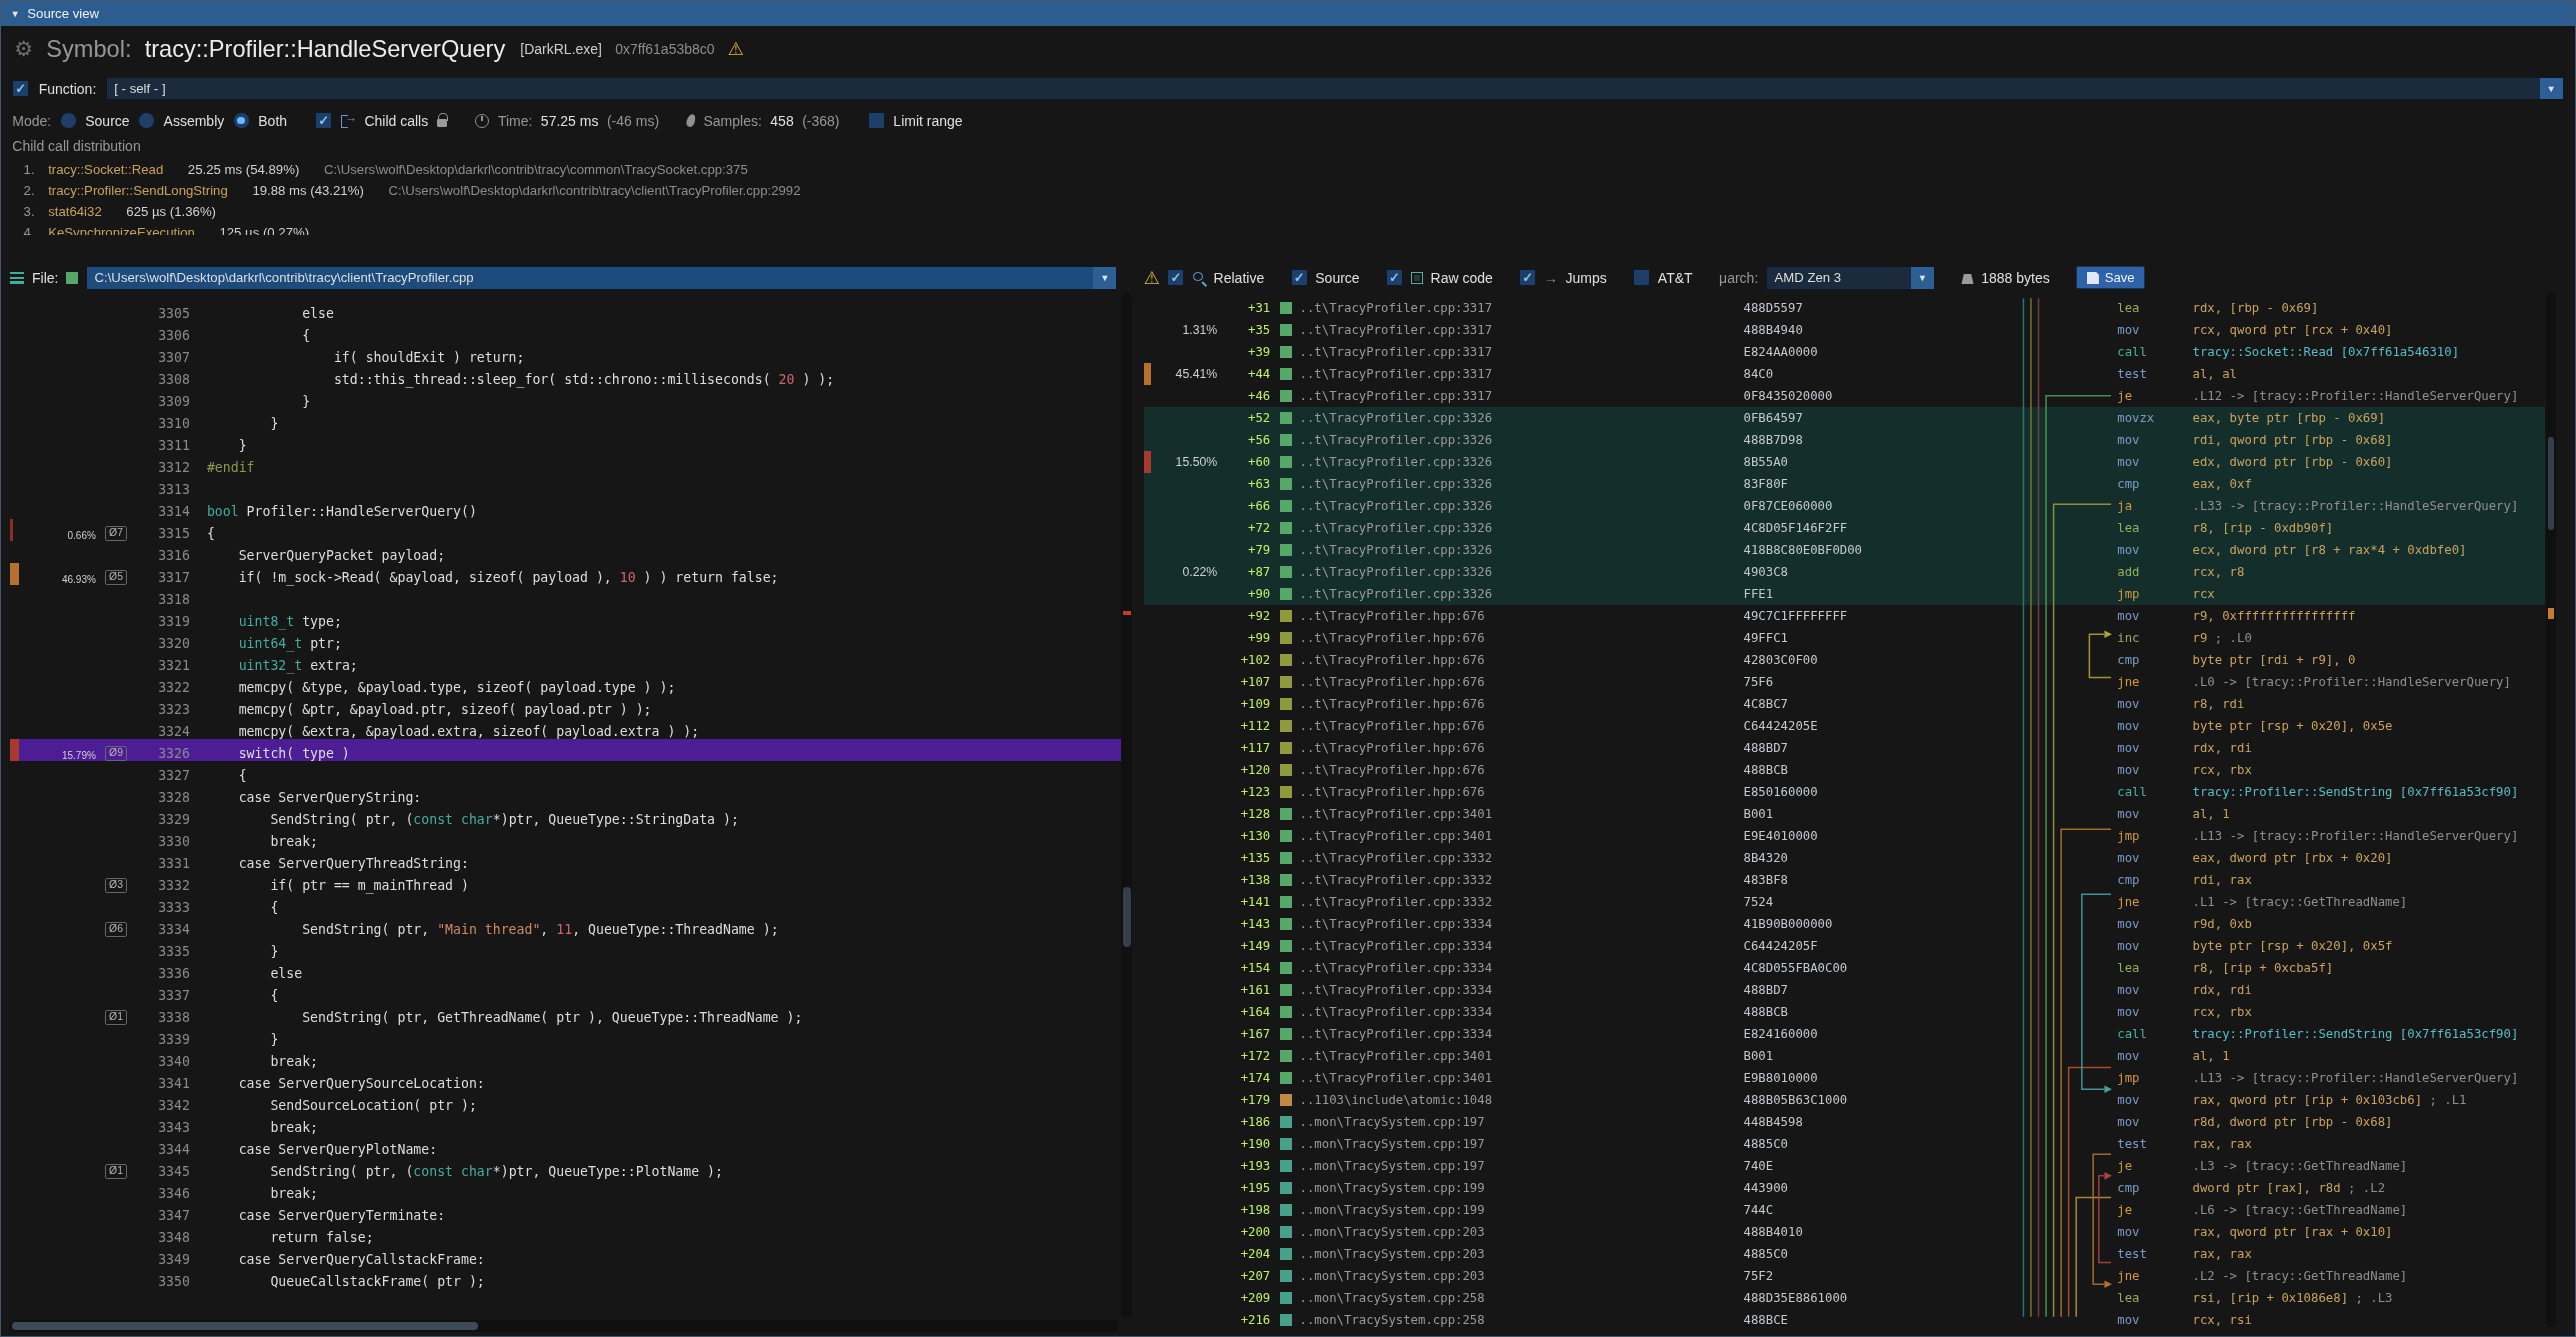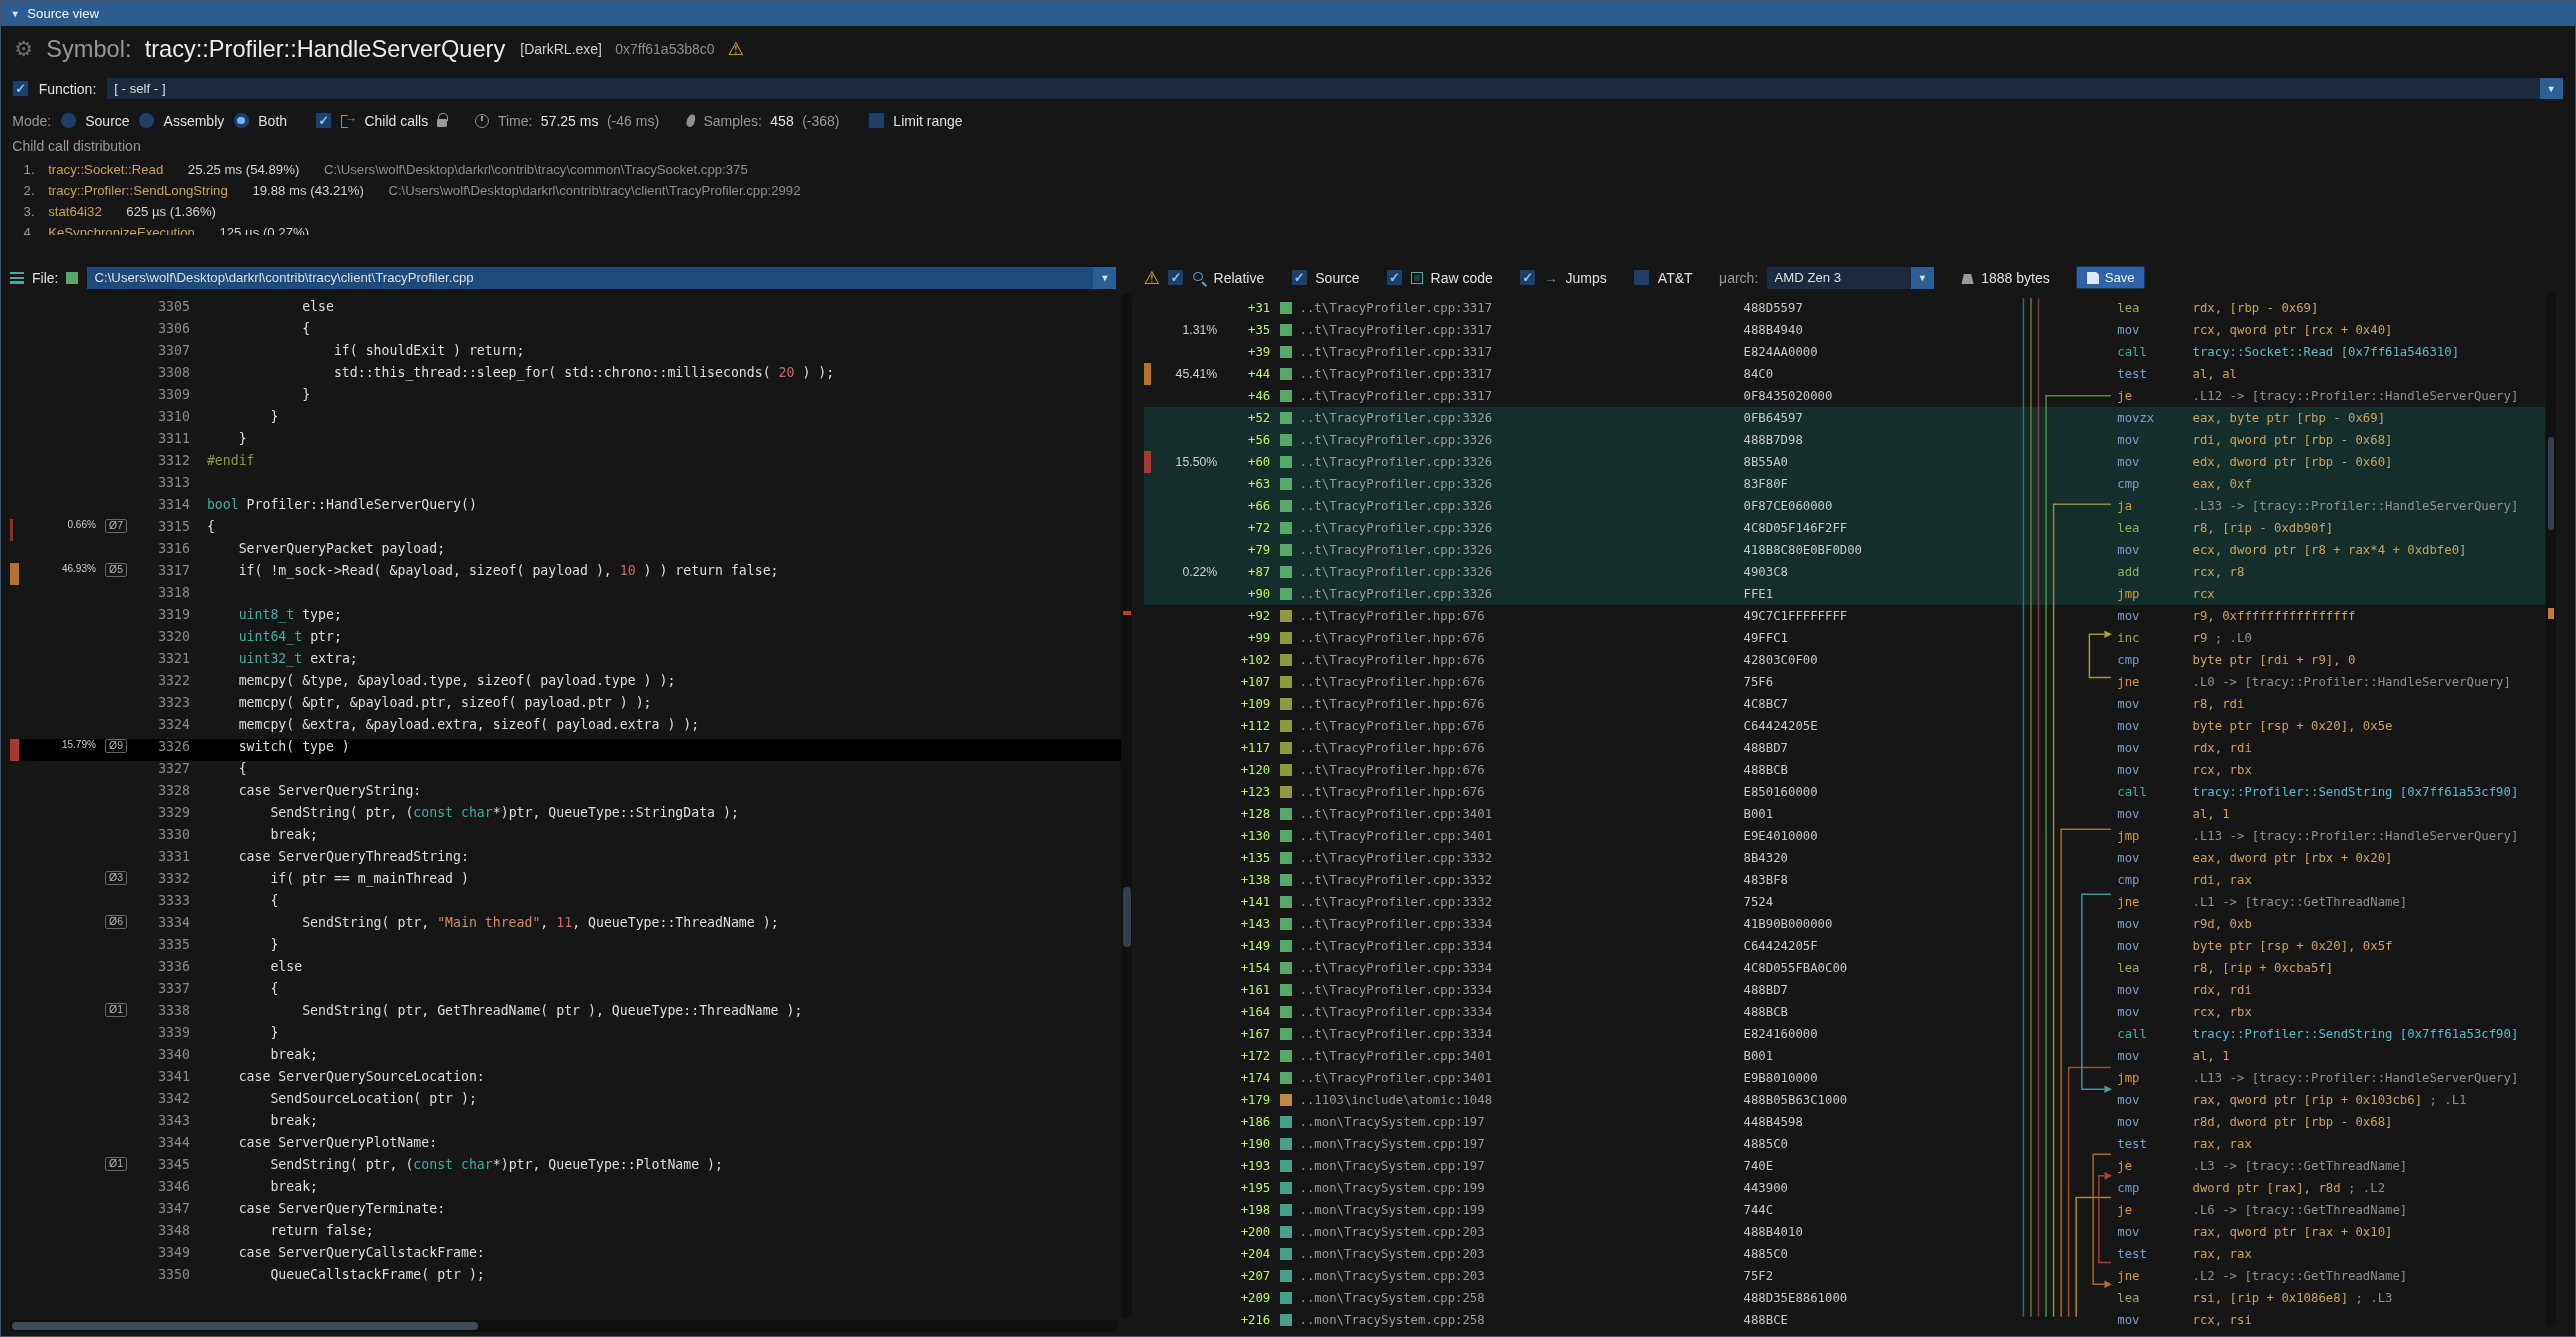--- a/index.html
+++ b/index.html
@@ -41,22 +41,22 @@
 .cc-name{color:#c9a25a}
 .cc-time{color:#d2d2d2;margin-left:24.6px}
 .cc-loc{color:#8d8d8d;margin-left:24.6px}
 .main{flex:1;display:flex;gap:11.3px;padding:0 17px 3.8px 9.4px;min-height:0;position:relative}
 .source-pane{width:1122px;flex:none;display:flex;flex-direction:column;min-height:0;position:relative}
 .file-bar{height:26.4px;display:flex;align-items:center;gap:7.6px;flex:none}
 .file-combo{flex:1;margin-right:15px}
 .sq{width:12.3px;height:12.3px;flex:none}
 .code-area{flex:1;overflow:hidden;padding-top:7.6px;font-family:"DejaVu Sans Mono",monospace;font-size:13.2px;
   position:relative;min-height:0}
-.srow{height:22px;display:flex;align-items:flex-start;white-space:pre}
-.srow.hl{background:#000000}
+.srow{height:22px;display:flex;align-items:flex-end;white-space:pre}
+.srow.hl{background:#4c1d95}
 .sbar{width:8.5px;height:22px;flex:none}
 .sbar.o{background:#b5722f}
 .sbar.r{background:#a8392e}
 .sbar.t{background:linear-gradient(to right,#8a2f25 0 2.8px,transparent 2.8px)}
 .spct{width:77px;text-align:right;color:#d0d0d0;font-size:10px;flex:none;font-family:"Liberation Sans",sans-serif}
 .sanno{width:45px;flex:none;display:flex;justify-content:flex-start;padding-left:9.4px}
 .abox{border:0.9px solid #676767;color:#b4b4b4;font-size:10.4px;line-height:12.3px;padding:0 2.8px;border-radius:1.9px;
   font-family:"Liberation Sans",sans-serif}
 .snum{width:49px;text-align:right;color:#8a8a8a;flex:none}
 .scode{margin-left:17px;color:#dedede}

